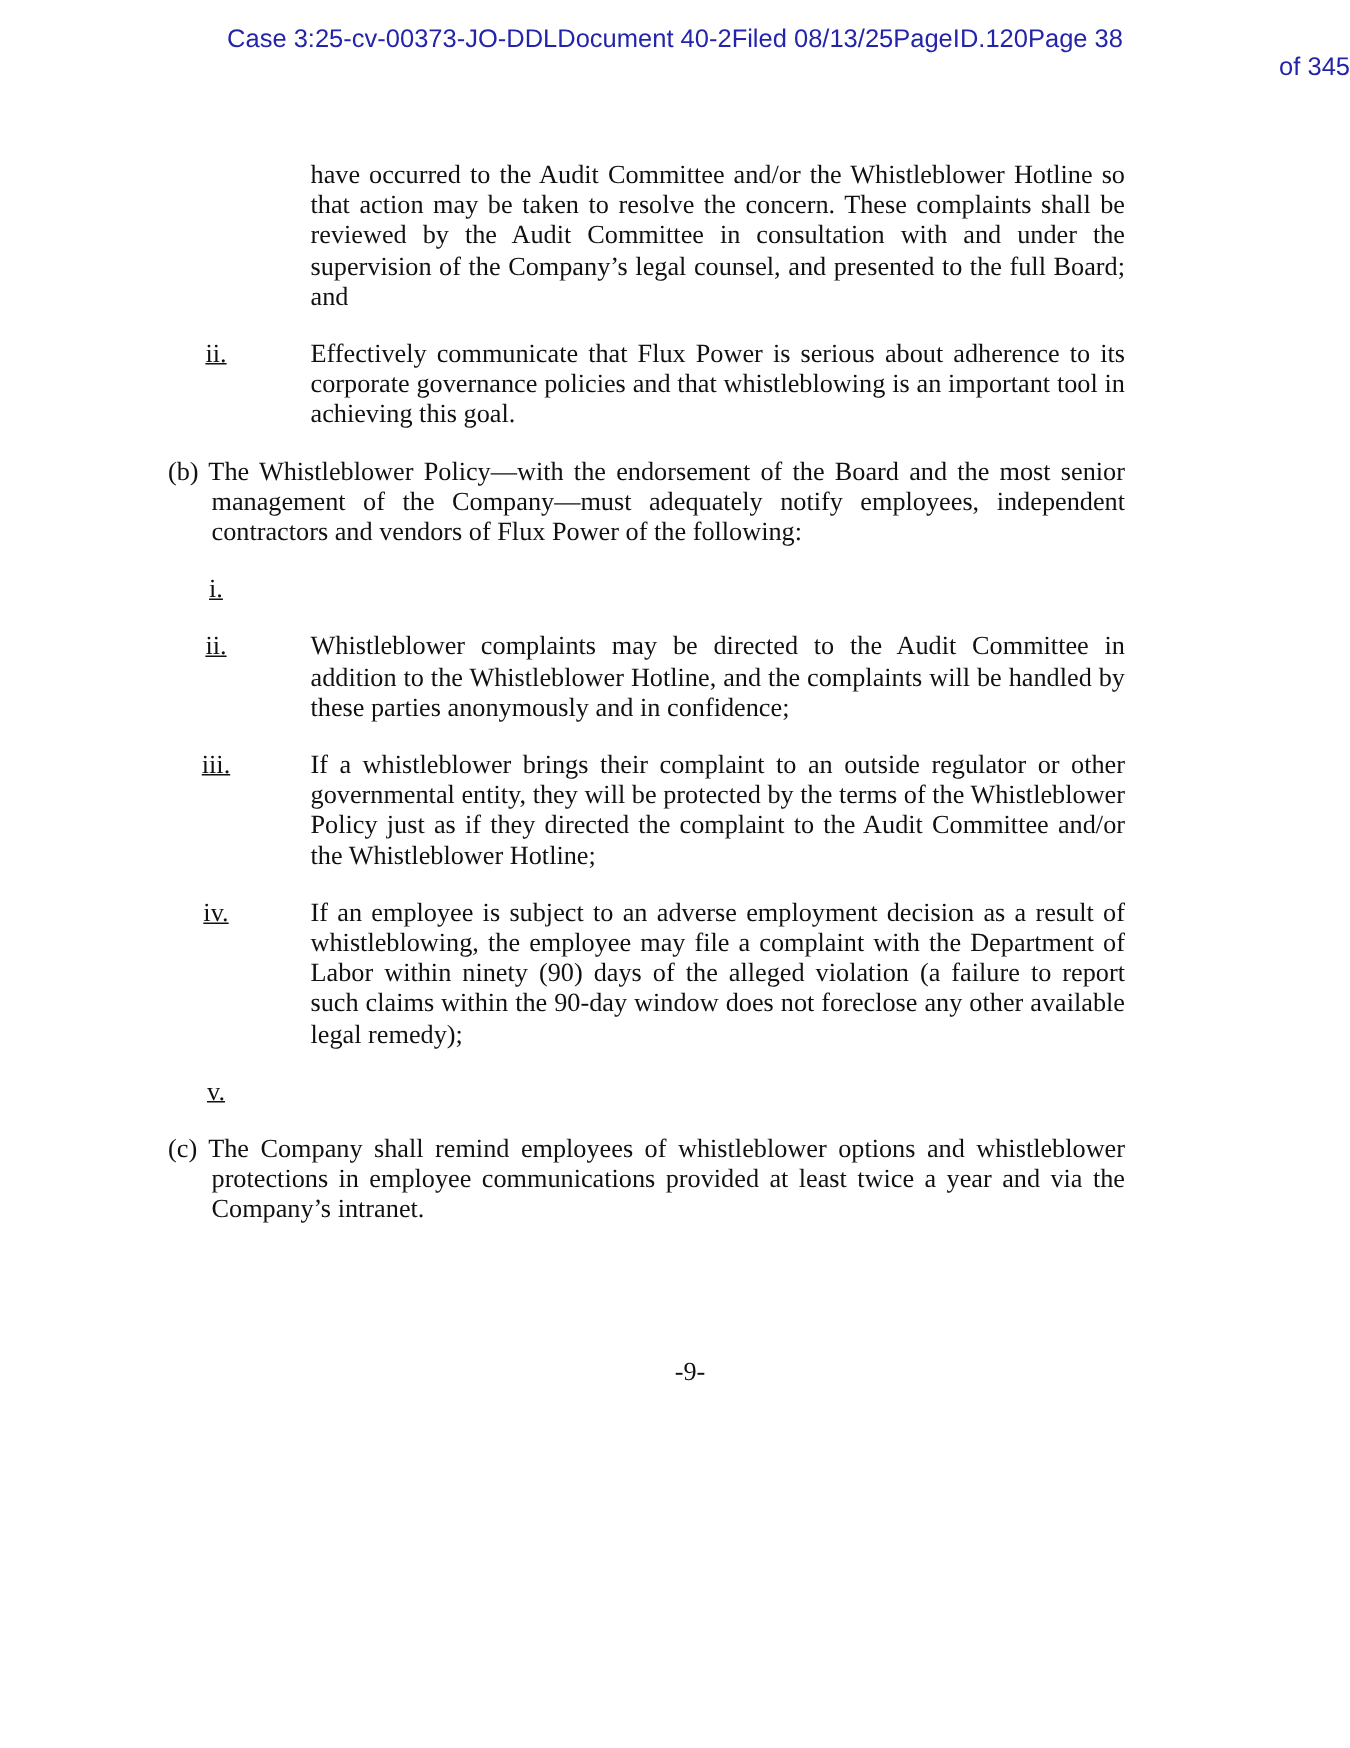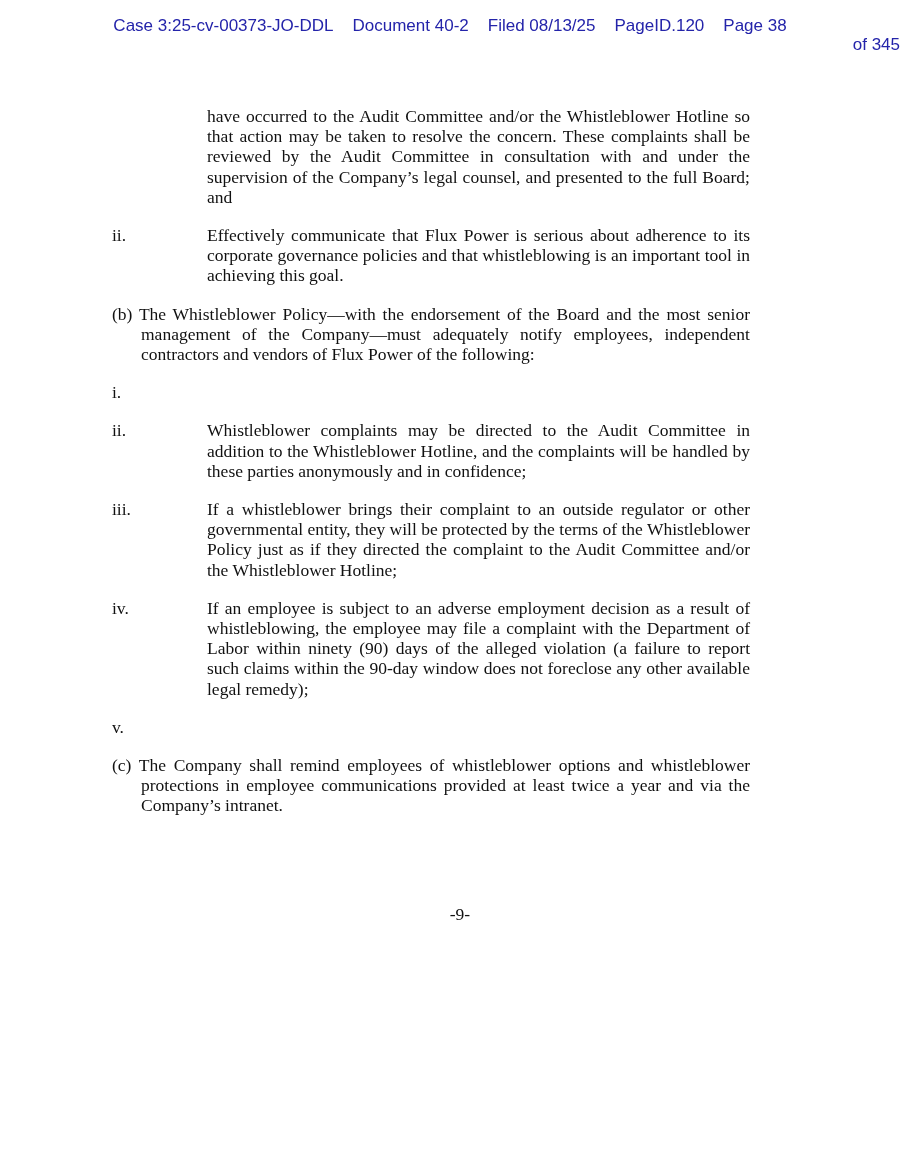--- a/index.html
+++ b/index.html
@@ -19,21 +19,20 @@
     padding-top: 16px;
     color: #2424aa;
     font-family: "Liberation Sans", sans-serif;
     font-size: 17px;
     line-height: 19px;
     text-align: center;
   }
   .stamp-line1 {
     display: flex;
     justify-content: center;
-    column-gap: 19px;
     white-space: nowrap;
   }
   .stamp-line2 { text-align: right; }
 
   
   .doc-body {
     margin-top: 52px;
     margin-left: 112px;
     width: 638px;
     color: #111111;
@@ -47,21 +46,22 @@
   }
   .list-item {
     display: flex;
     margin-top: 18px;
   }
   .list-item .lbl {
     flex: none;
     width: 95px;
     padding-right: 31px;
     box-sizing: border-box;
-    text-align: left;
+    text-align: center;
+    text-decoration: underline;
   }
   .list-item .txt {
     width: 543px;
     text-align: justify;
   }
   .hang {
     margin-top: 18px;
     padding-left: 29px;
     text-indent: -29px;
     text-align: justify;

